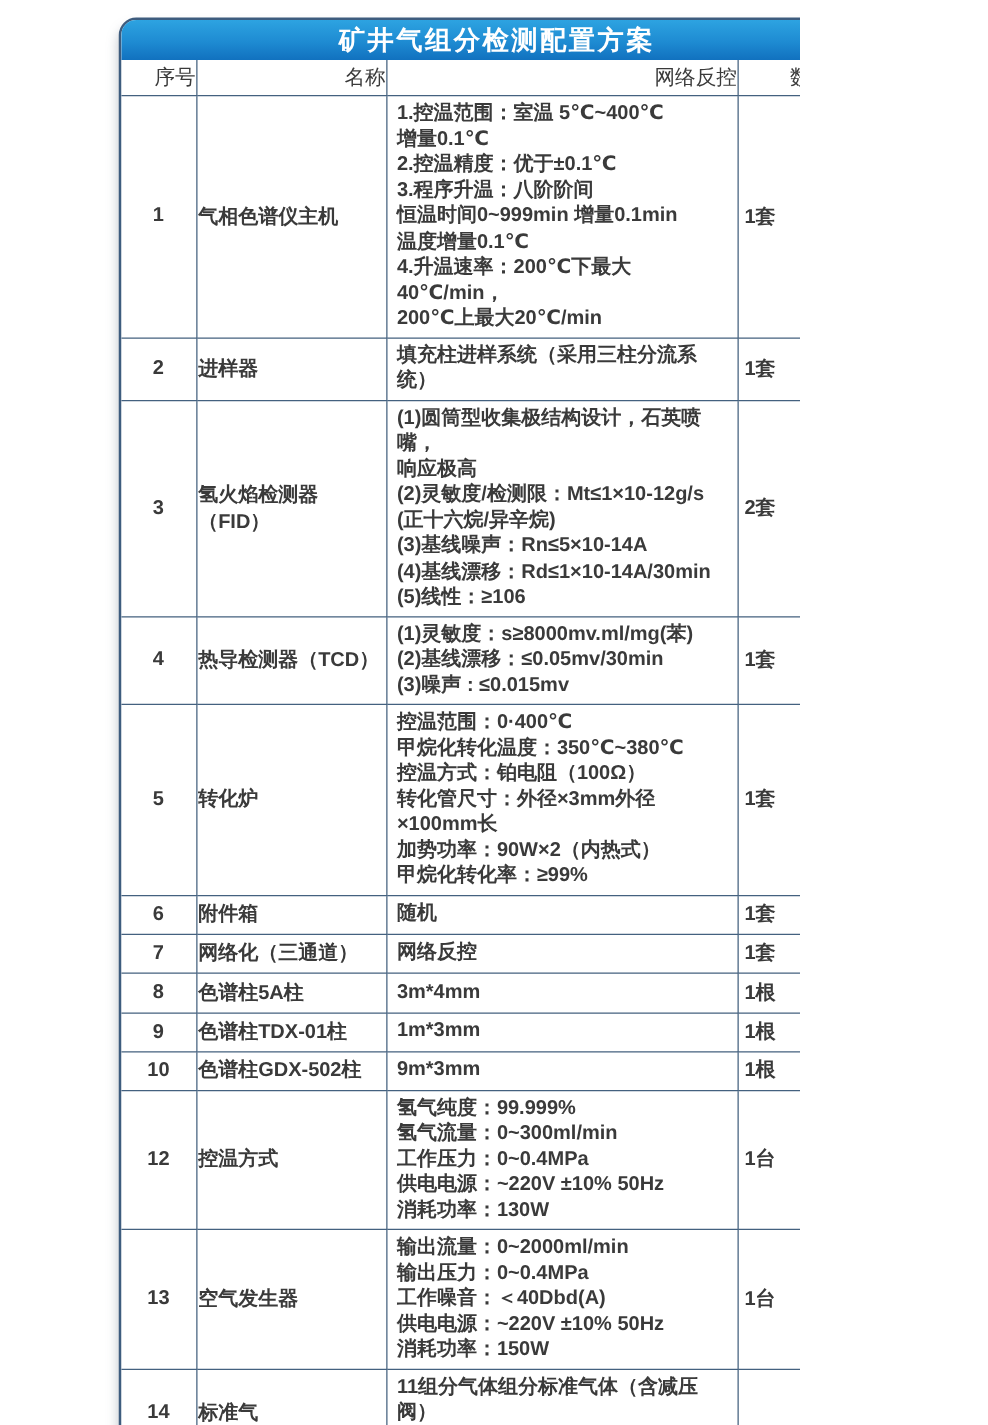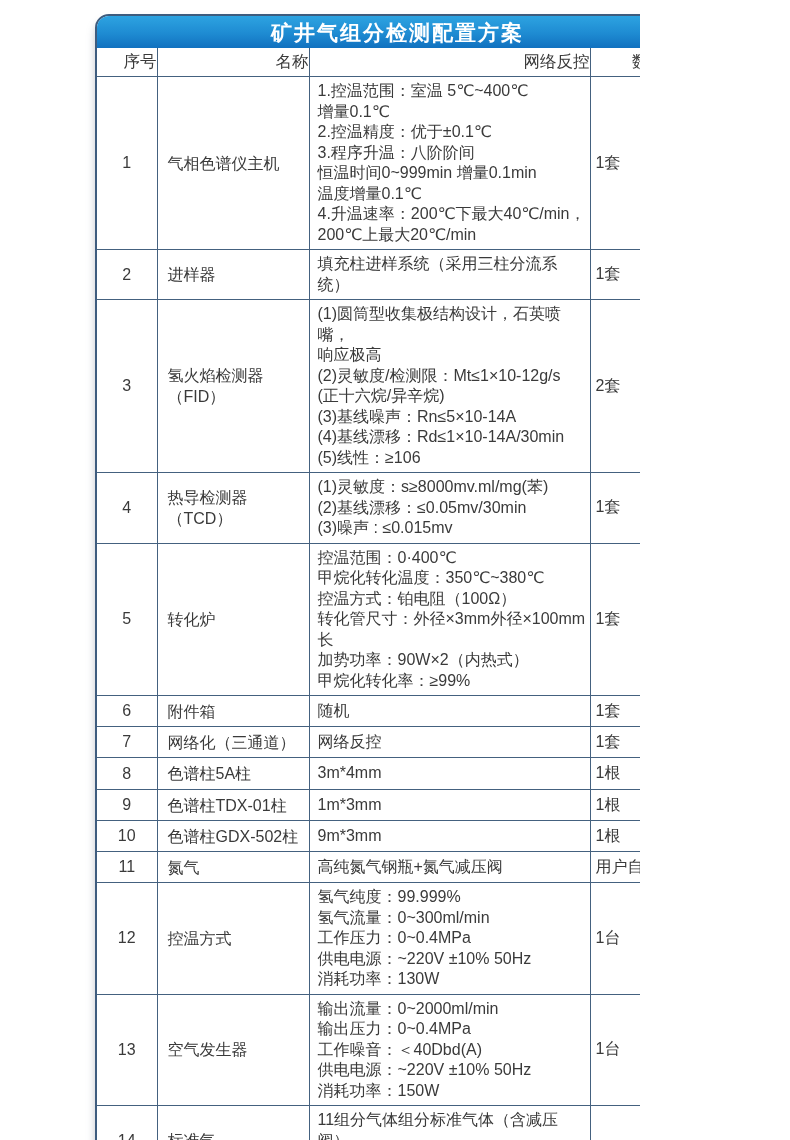--- a/index.html
+++ b/index.html
@@ -44,33 +44,34 @@
     border-collapse: collapse;
     border-style: hidden; 
     table-layout: fixed;
   }
   .spec-table th, .spec-table td {
     border: 1px solid #44617F;
     color: #3A3A3A;
     font-size: 16px;
     vertical-align: middle;
     overflow: hidden;
+    font-weight: bold;
   }
   .spec-table thead th {
     font-weight: normal;
     text-align: right;
     padding: 0 0 0 10px;
     height: 28px;
     font-size: 16.5px;
   }
   .spec-table thead th.c-no {
     padding-left: 0;
   }
   td.no   { text-align: center; }
-  td.name { padding-left: 10px; line-height: 21px; }
+  td.name { line-height: 21px; }
   td.spec {
     padding: 4px 4px 4px 8px;
     white-space: pre-line;
     line-height: 20.5px;
   }
   td.qty  { padding-left: 5px; }
 </style>
 </head>
 <body>
 
@@ -166,26 +167,20 @@
           <td class="name">色谱柱TDX-01柱</td>
           <td class="spec">1m*3mm</td>
           <td class="qty">1根</td>
         </tr>
         <tr style="height:31px">
           <td class="no">10</td>
           <td class="name">色谱柱GDX-502柱</td>
           <td class="spec">9m*3mm</td>
           <td class="qty">1根</td>
         </tr>
-        <tr style="height:31px">
-          <td class="no">11</td>
-          <td class="name">氮气</td>
-          <td class="spec">高纯氮气钢瓶+氮气减压阀</td>
-          <td class="qty">用户自备</td>
-        </tr>
         <tr style="height:110px">
           <td class="no">12</td>
           <td class="name">控温方式</td>
           <td class="spec">氢气纯度：99.999%
 氢气流量：0~300ml/min
 工作压力：0~0.4MPa
 供电电源：~220V ±10% 50Hz
 消耗功率：130W</td>
           <td class="qty">1台</td>
         </tr>

